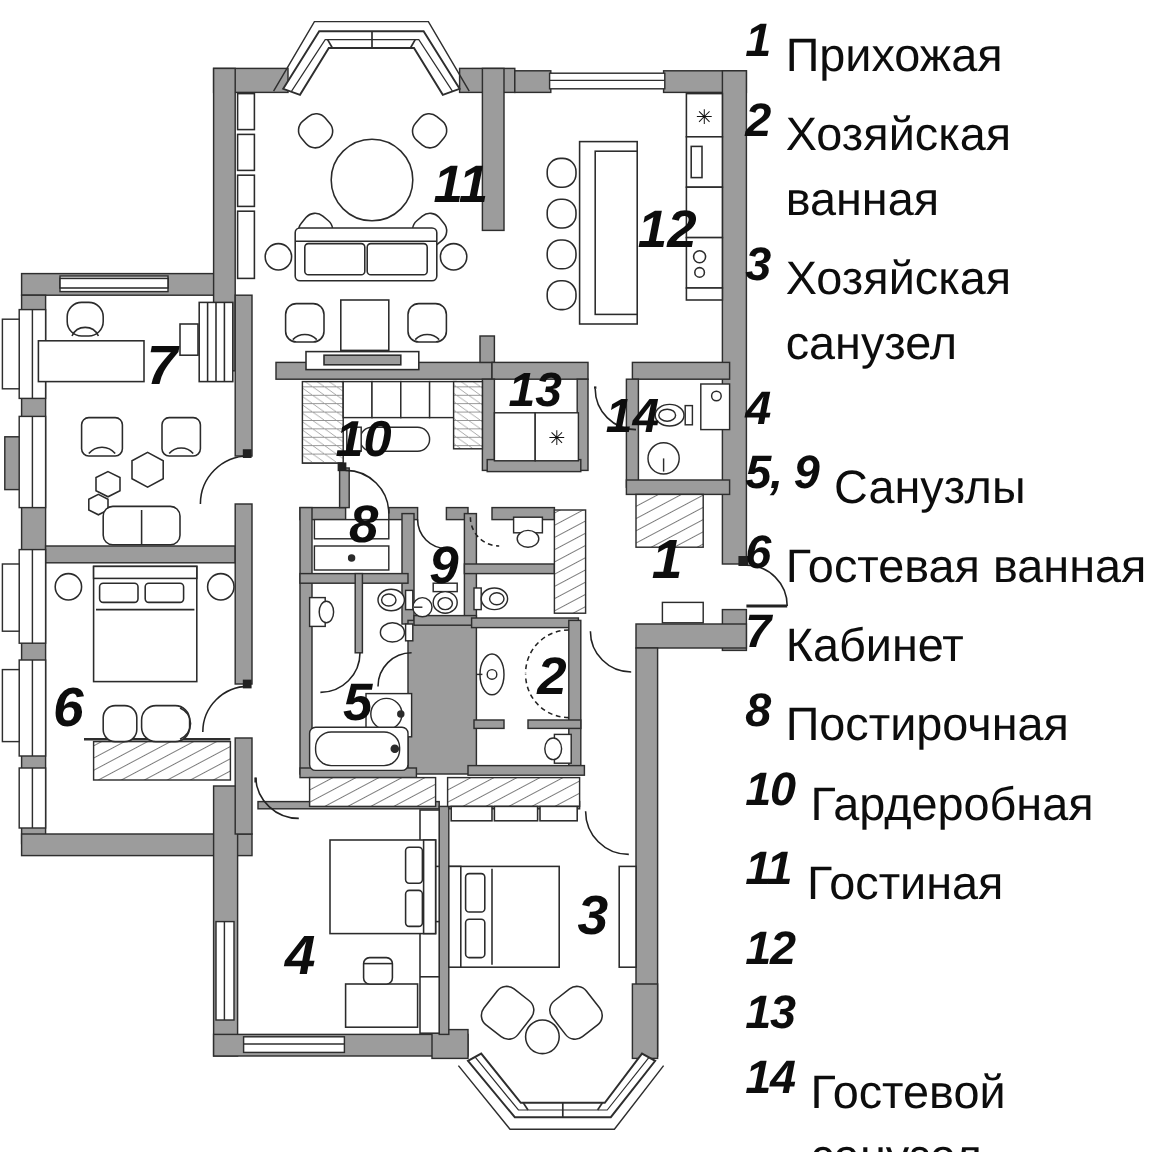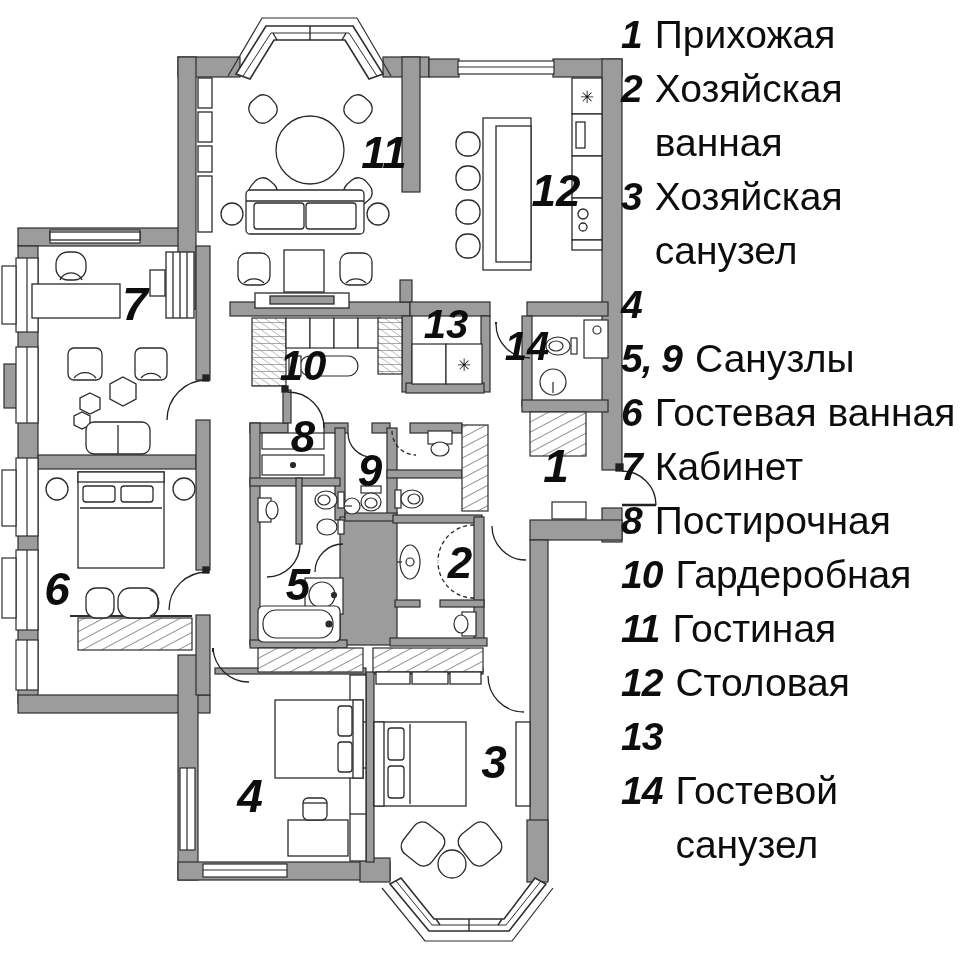--- a/index.html
+++ b/index.html
@@ -10,21 +10,21 @@
   .plan{position:absolute;left:0;top:0;}
   .legend{
     position:absolute;left:621px;top:8px;width:336px;
     font-size:39px;line-height:54px;color:#0d0d0d;
   }
   .legend-item{display:flex;align-items:flex-start;}
   .legend-item .num{
     font-weight:bold;font-style:italic;white-space:nowrap;
     margin-right:13px;letter-spacing:-1px;
   }
-  .legend-item .lbl{font-weight:400;letter-spacing:0px;}
+  .legend-item .lbl{font-weight:400;letter-spacing:0px;margin-top:12px;}
   svg text.roomnum{
     font-family:"Liberation Sans",sans-serif;font-style:italic;font-weight:bold;fill:#0d0d0d;
   }
   svg text.sym{font-family:"DejaVu Sans",sans-serif;fill:#111;}
 </style>
 </head>
 <body>
 
 <svg class="plan" width="660" height="960" viewBox="0 0 660 960" xmlns="http://www.w3.org/2000/svg">
   <defs>
@@ -403,21 +403,20 @@
   <div class="legend-item">
     <span class="num">10</span>
     <span class="lbl">Гардеробная</span>
   </div>
   <div class="legend-item">
     <span class="num">11</span>
     <span class="lbl">Гостиная</span>
   </div>
   <div class="legend-item">
     <span class="num">12</span>
-    <span class="lbl">Столовая</span>
   </div>
   <div class="legend-item">
     <span class="num">13</span>
   </div>
   <div class="legend-item">
     <span class="num">14</span>
     <span class="lbl">Гостевой санузел</span>
   </div>
 </div>
 

